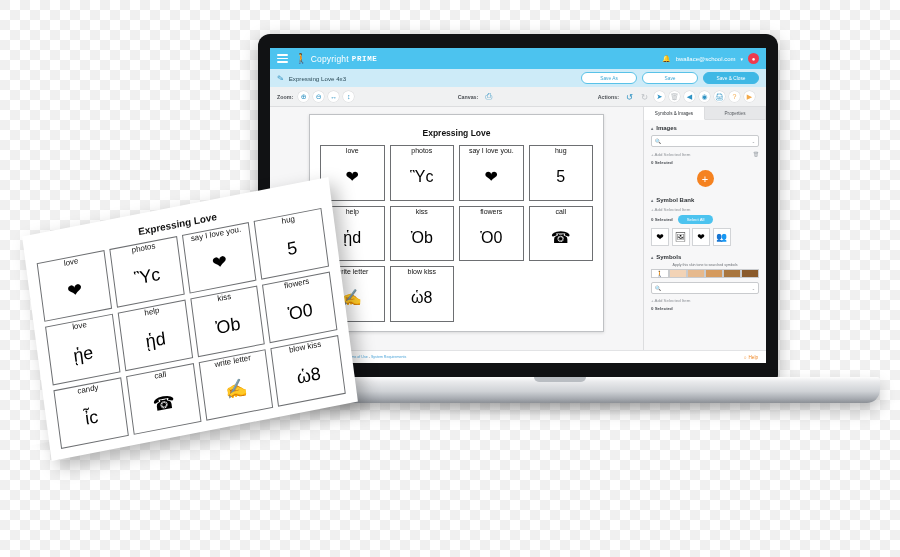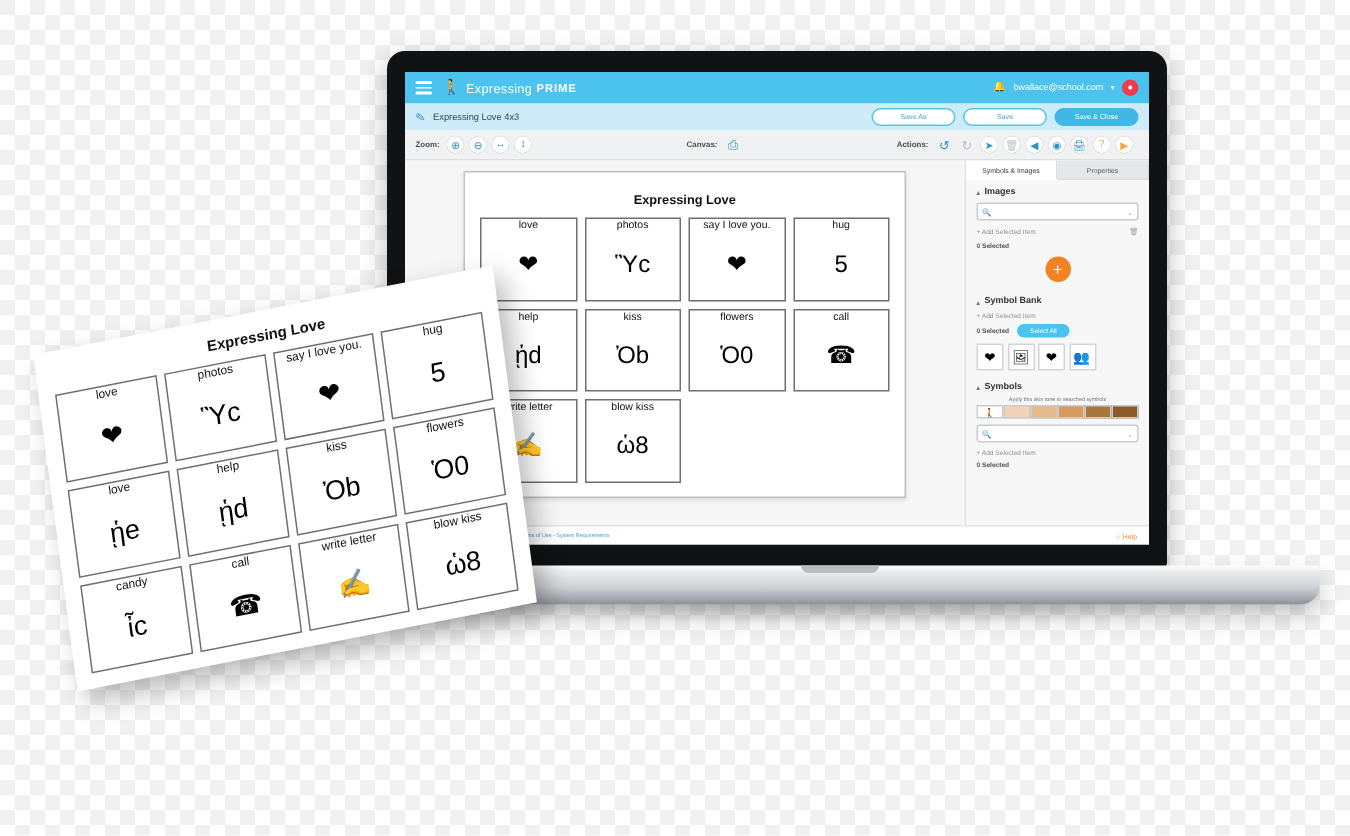--- a/index.html
+++ b/index.html
@@ -40,21 +40,21 @@
   .app{position:absolute;inset:0;display:flex;flex-direction:column;background:#fff;}
 
   .topbar{
     height:21px;background:#4cc3ef;display:flex;align-items:center;
     padding:0 7px;flex:0 0 auto;color:#fff;
   }
   .hamburger{width:11px;height:9px;display:flex;flex-direction:column;justify-content:space-between;margin-right:7px;}
   .hamburger i{display:block;height:1.6px;background:#fff;border-radius:1px;}
   .brand{display:flex;align-items:center;gap:3px;font-size:8.5px;letter-spacing:.2px;}
   .brand .stick{font-size:10px;line-height:1;}
-  .brand .prime{font-weight:bold;font-size:7.5px;letter-spacing:.6px;}
+  .brand .prime{font-weight:bold;font-size:7.5px;letter-spacing:.6px;font-family:Liberation Mono, monospace;}
   .topbar-right{margin-left:auto;display:flex;align-items:center;gap:5px;font-size:6px;}
   .bell{font-size:7px;}
   .caret{font-size:5px;}
   .avatar{width:11px;height:11px;border-radius:50%;background:#ef3b4e;
     display:flex;align-items:center;justify-content:center;font-size:6px;color:#fff;}
 
   .docbar{
     height:18px;background:#cdebf8;display:flex;align-items:center;padding:0 7px;
     flex:0 0 auto;color:#2b4a57;
   }
@@ -174,21 +174,21 @@
       <div class="app">
 
         <div class="topbar">
           <div class="hamburger">
               <i></i>
               <i></i>
               <i></i>
             </div>
           <div class="brand">
             <span class="stick sym">🚶</span>
-            <span>Expressing</span>
+            <span>Copyright</span>
             <span class="prime">PRIME</span>
           </div>
           <div class="topbar-right">
             <span class="bell sym">🔔</span>
             <span>bwallace@school.com</span>
             <span class="caret">▾</span>
             <span class="avatar">●</span>
           </div>
         </div>
 

